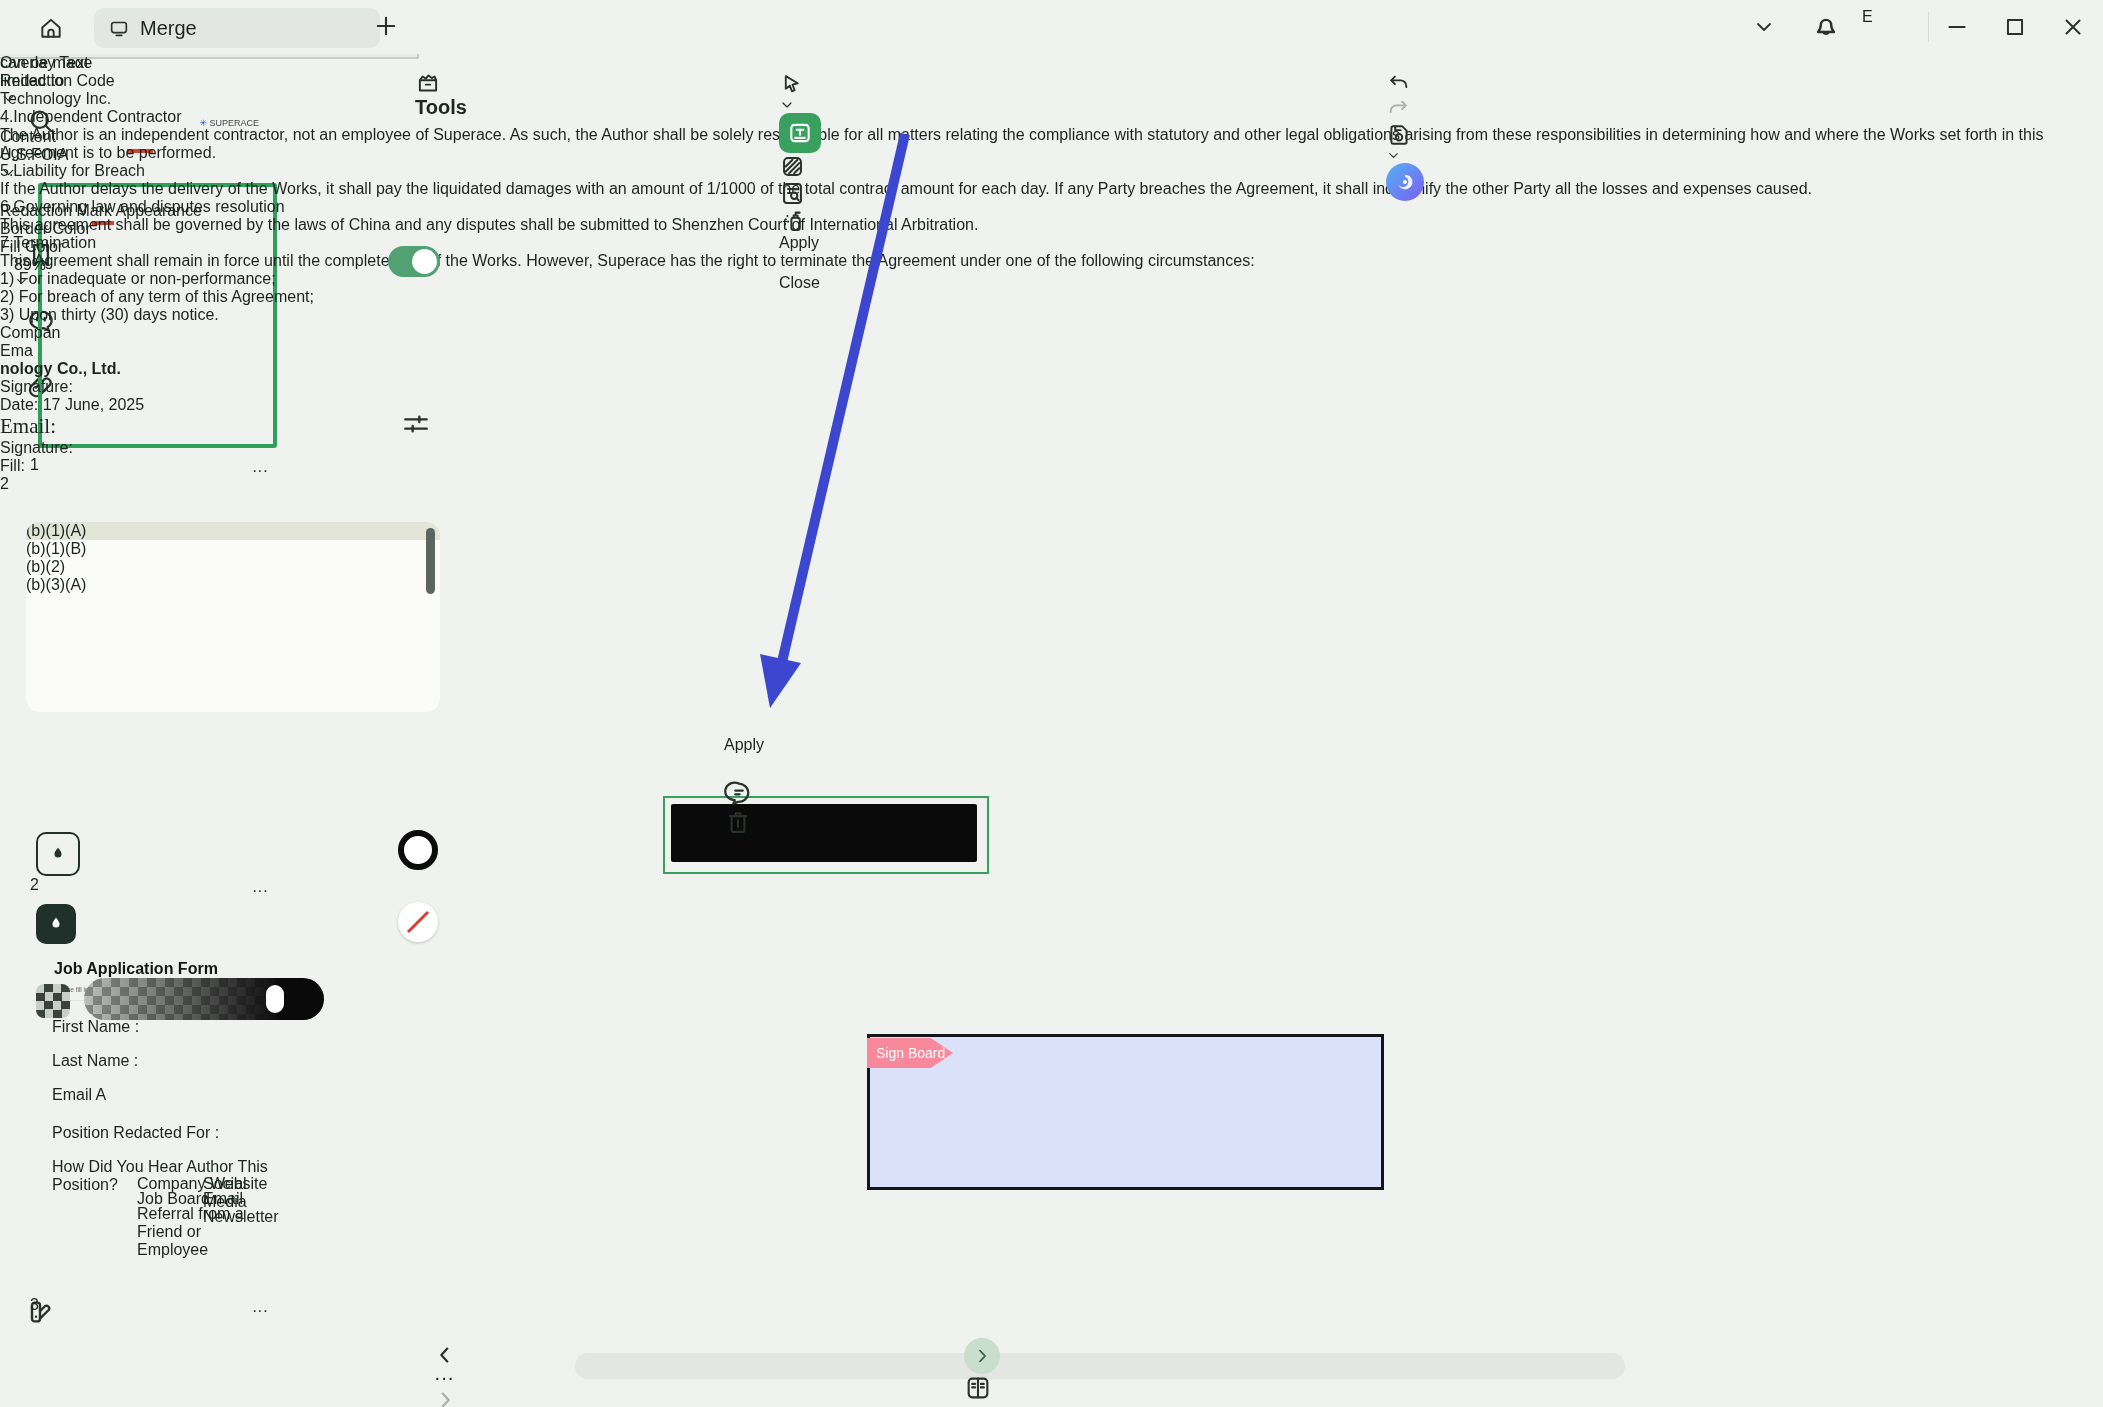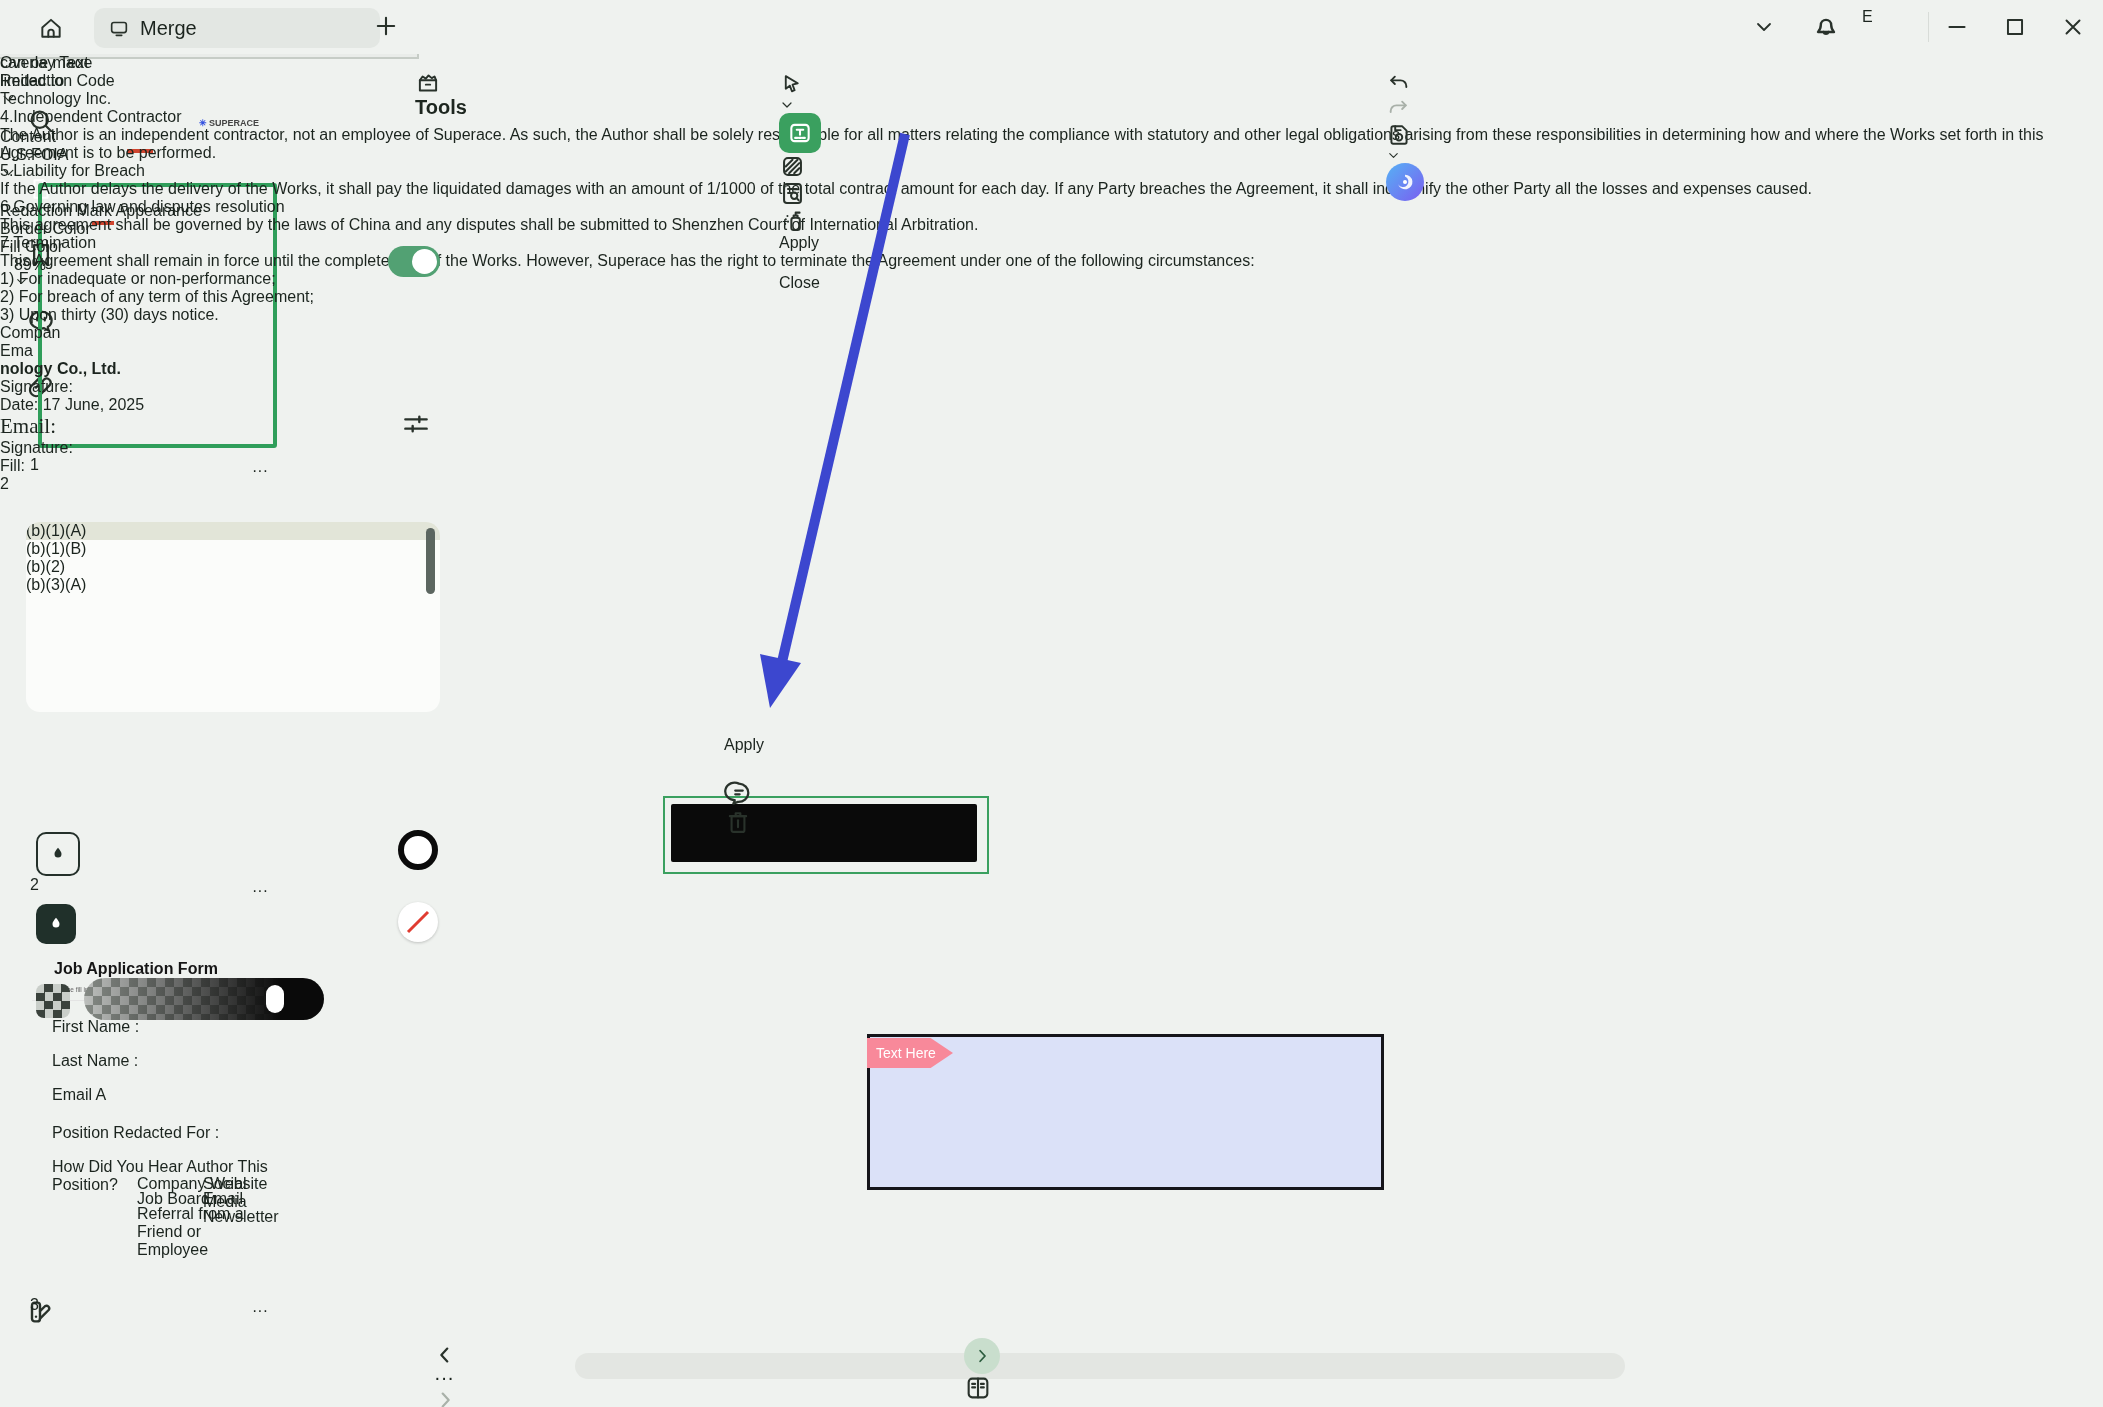--- a/index.html
+++ b/index.html
@@ -169,21 +169,21 @@
   <div class="abs" style="left:262px;top:18px">
     <svg width="30" height="30" viewBox="0 0 24 24">
         <g fill="#3aa05f">
           <path d="M9 3h6l-.8 4.6 3.3 3.2v1.7H6.5v-1.7l3.3-3.2z"></path>
           <rect x="11.2" y="12.5" width="1.6" height="7"></rect>
         </g>
       </svg>
   </div>
 
   <div class="abs thumbpage" style="left:32px;top:96px;width:241px;height:382px">
-    <div class="abs" style="right:14px;top:22px;font-size:9px;font-weight:bold;color:#444">
+    <div class="abs" style="right:14px;top:22px;font-size:9px;font-weight:normal;color:#444">
       <span style="color:#3452e0">✳</span>
       <span>SUPERACE</span>
     </div>
     <div class="abs sklines" style="left:28px;top:44px;width:190px;height:58px"></div>
     <div class="abs" style="left:95px;top:53px;width:26px;height:4px;background:#d0452f"></div>
     <div class="abs sklines" style="left:20px;top:116px;width:200px;height:120px"></div>
     <div class="abs" style="left:60px;top:125px;width:22px;height:4px;background:#d0452f"></div>
     <div class="abs sklines" style="left:20px;top:248px;width:200px;height:62px"></div>
     <div class="abs sklines" style="left:20px;top:322px;width:120px;height:14px"></div>
     <div class="abs tinybox" style="left:48px;top:238px;width:63px;height:14px"></div>
@@ -268,21 +268,21 @@
   <div class="abs" style="left:671px;top:804px;width:306px;height:58px;background:#0a0a0a;border-radius:2px"></div>
 
   <div class="dt" style="left:637px;top:866px">Signature:</div>
   <div class="dt" style="left:637px;top:916px">Date: 17 June, 2025</div>
 
   <div class="dt" style="left:637px;top:1068px;font-family:'Liberation Serif',serif;font-size:21px">Email:</div>
   <div class="dt" style="left:637px;top:1115px">Signature:</div>
   <div class="dt" style="left:637px;top:1166px">Fill:</div>
 
   <div class="abs" style="left:867px;top:1034px;width:511px;height:150px;background:#dbe1f8;border:3px solid #15151a"></div>
-  <div class="abs" style="left:867px;top:1038px;width:86px;height:30px;background:#f8899a;color:#fff;font-size:14px;line-height:30px;padding-left:9px;box-sizing:border-box;clip-path:polygon(0 0,74% 0,100% 50%,74% 100%,0 100%)">Text Here</div>
+  <div class="abs" style="left:867px;top:1038px;width:86px;height:30px;background:#f8899a;color:#fff;font-size:14px;line-height:30px;padding-left:9px;box-sizing:border-box;clip-path:polygon(0 0,74% 0,100% 50%,74% 100%,0 100%)">Sign Board</div>
 
   <div class="dt" style="left:1040px;top:1206px">2</div>
 
   <div class="abs" style="left:575px;top:1353px;width:1050px;height:26px;background:#e3e6e2;border-radius:13px"></div>
  </div>
 </div>
 
 <div class="float abs" style="left:415px;top:70px;width:112px;height:52px;justify-content:center;gap:9px">
   <svg class="ic" width="26" height="26" viewBox="0 0 24 24">
       <path d="M4.5 9.5h15V19h-15z"></path>

